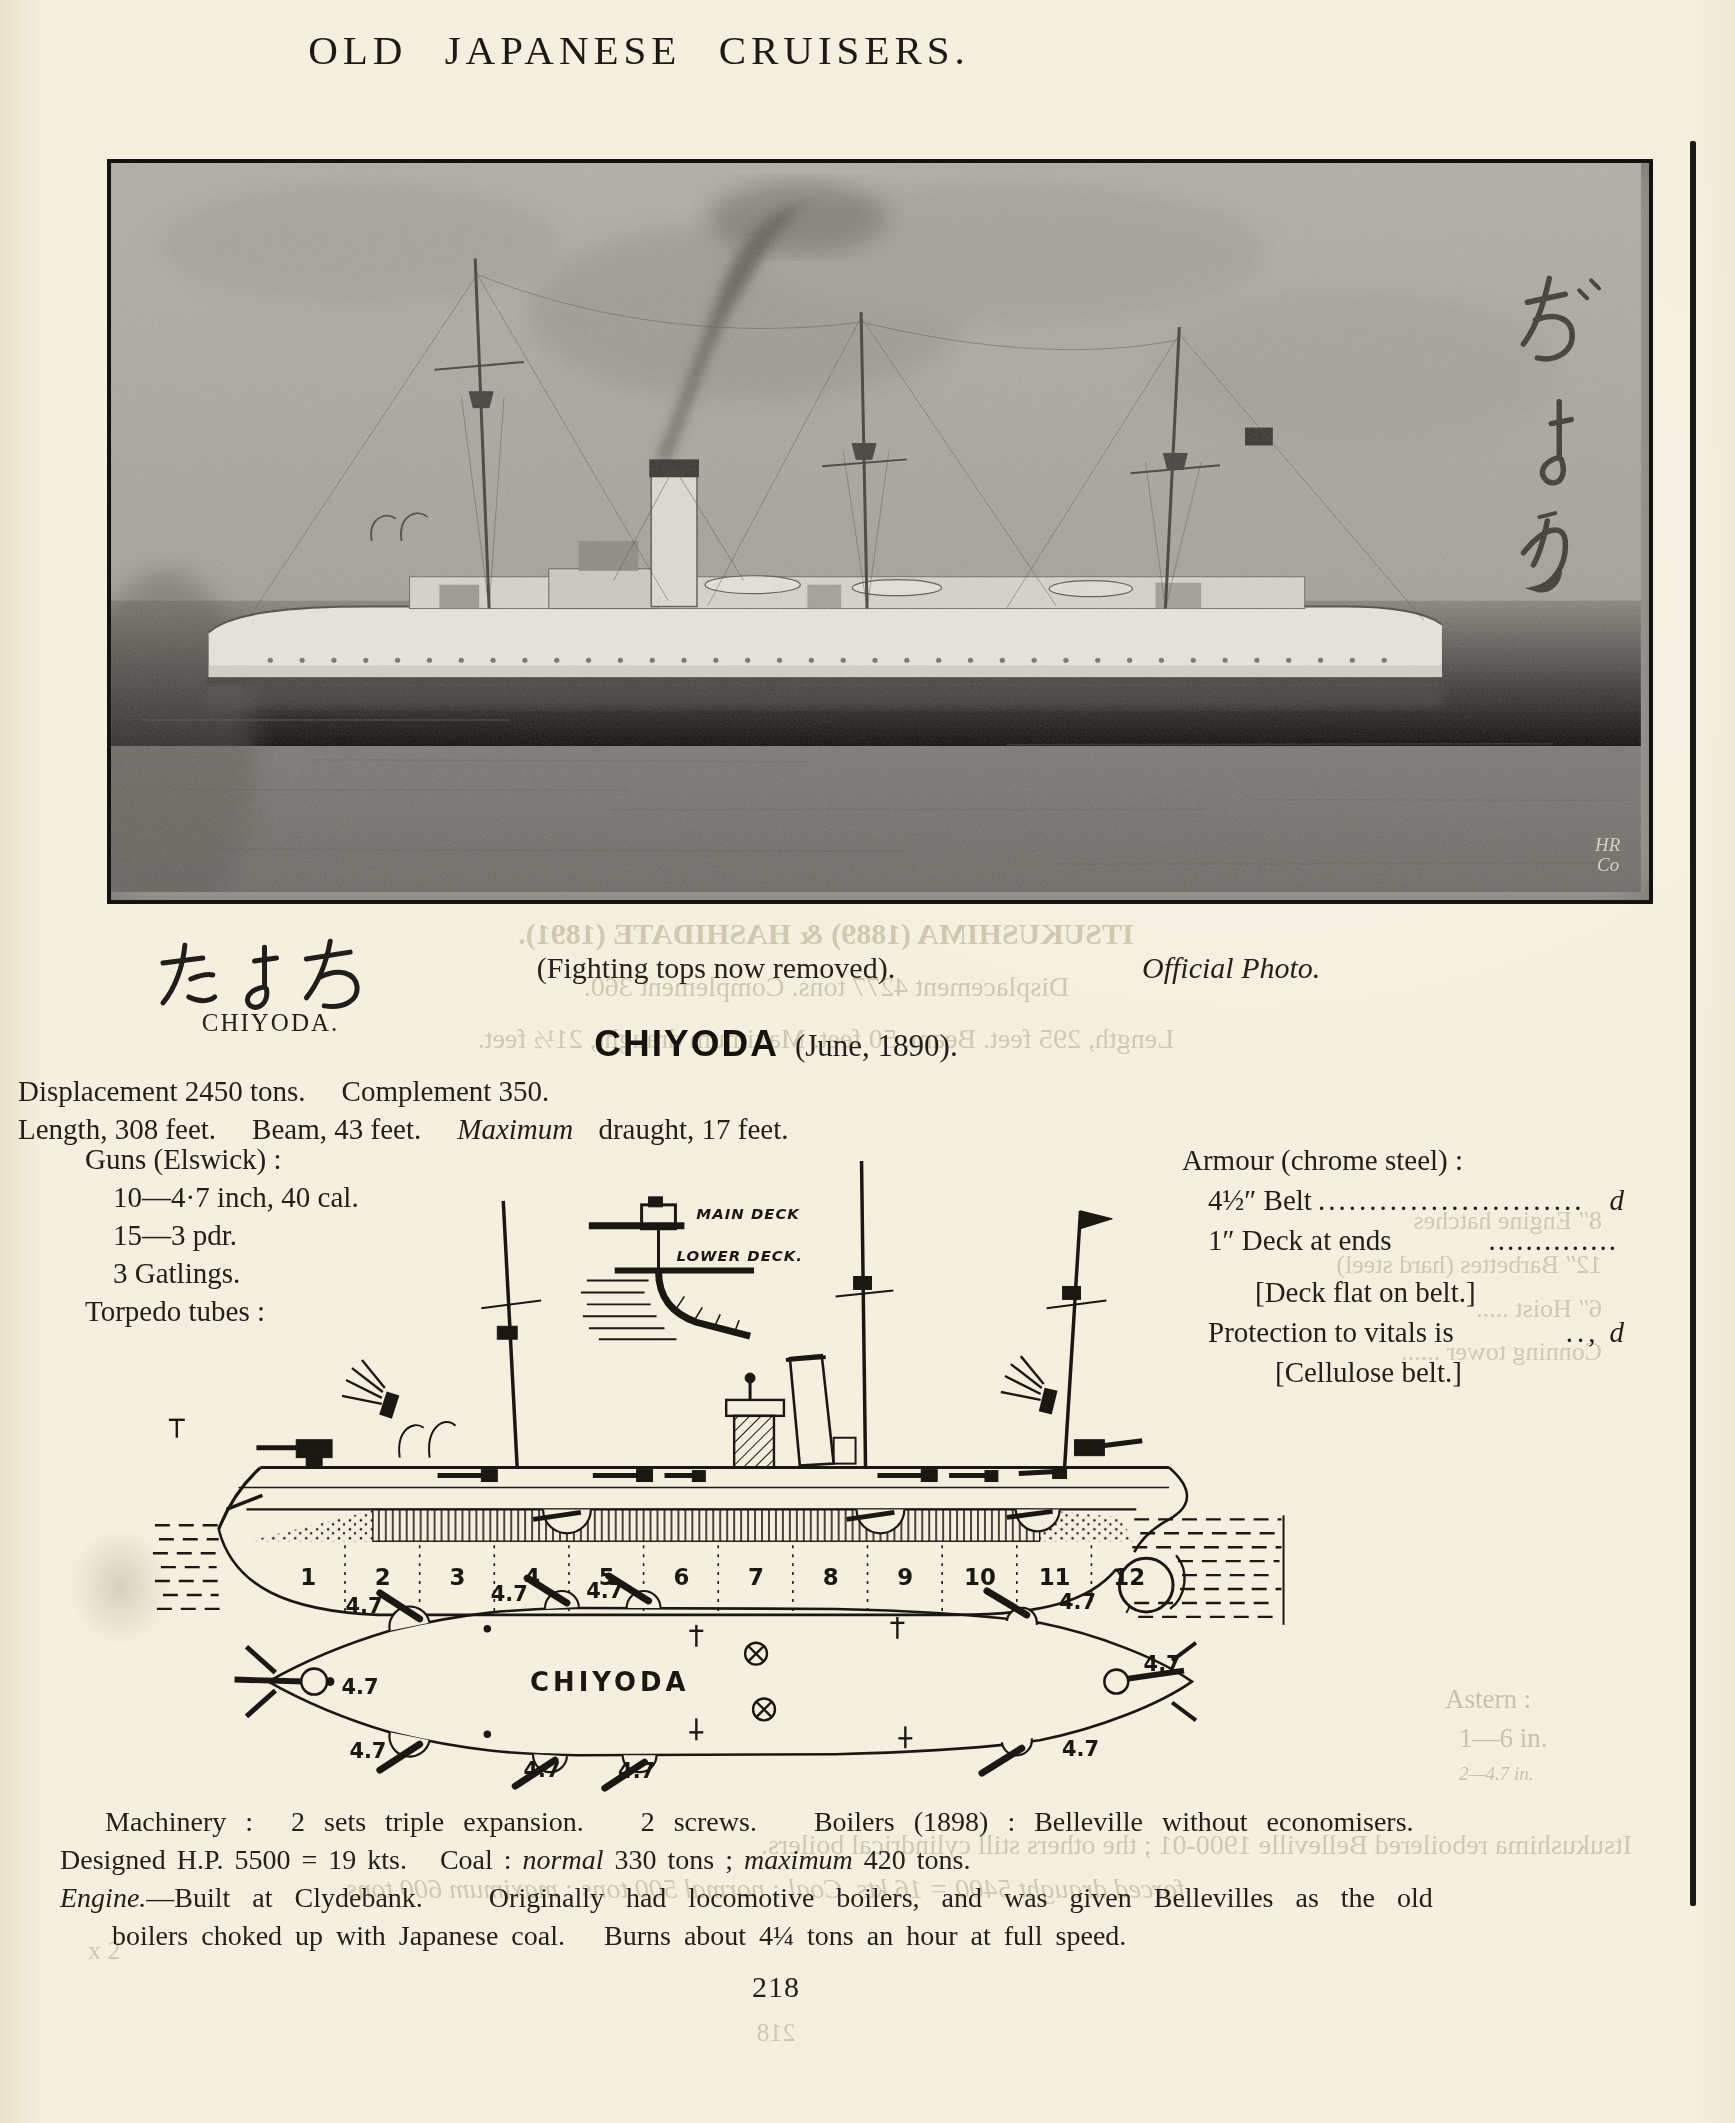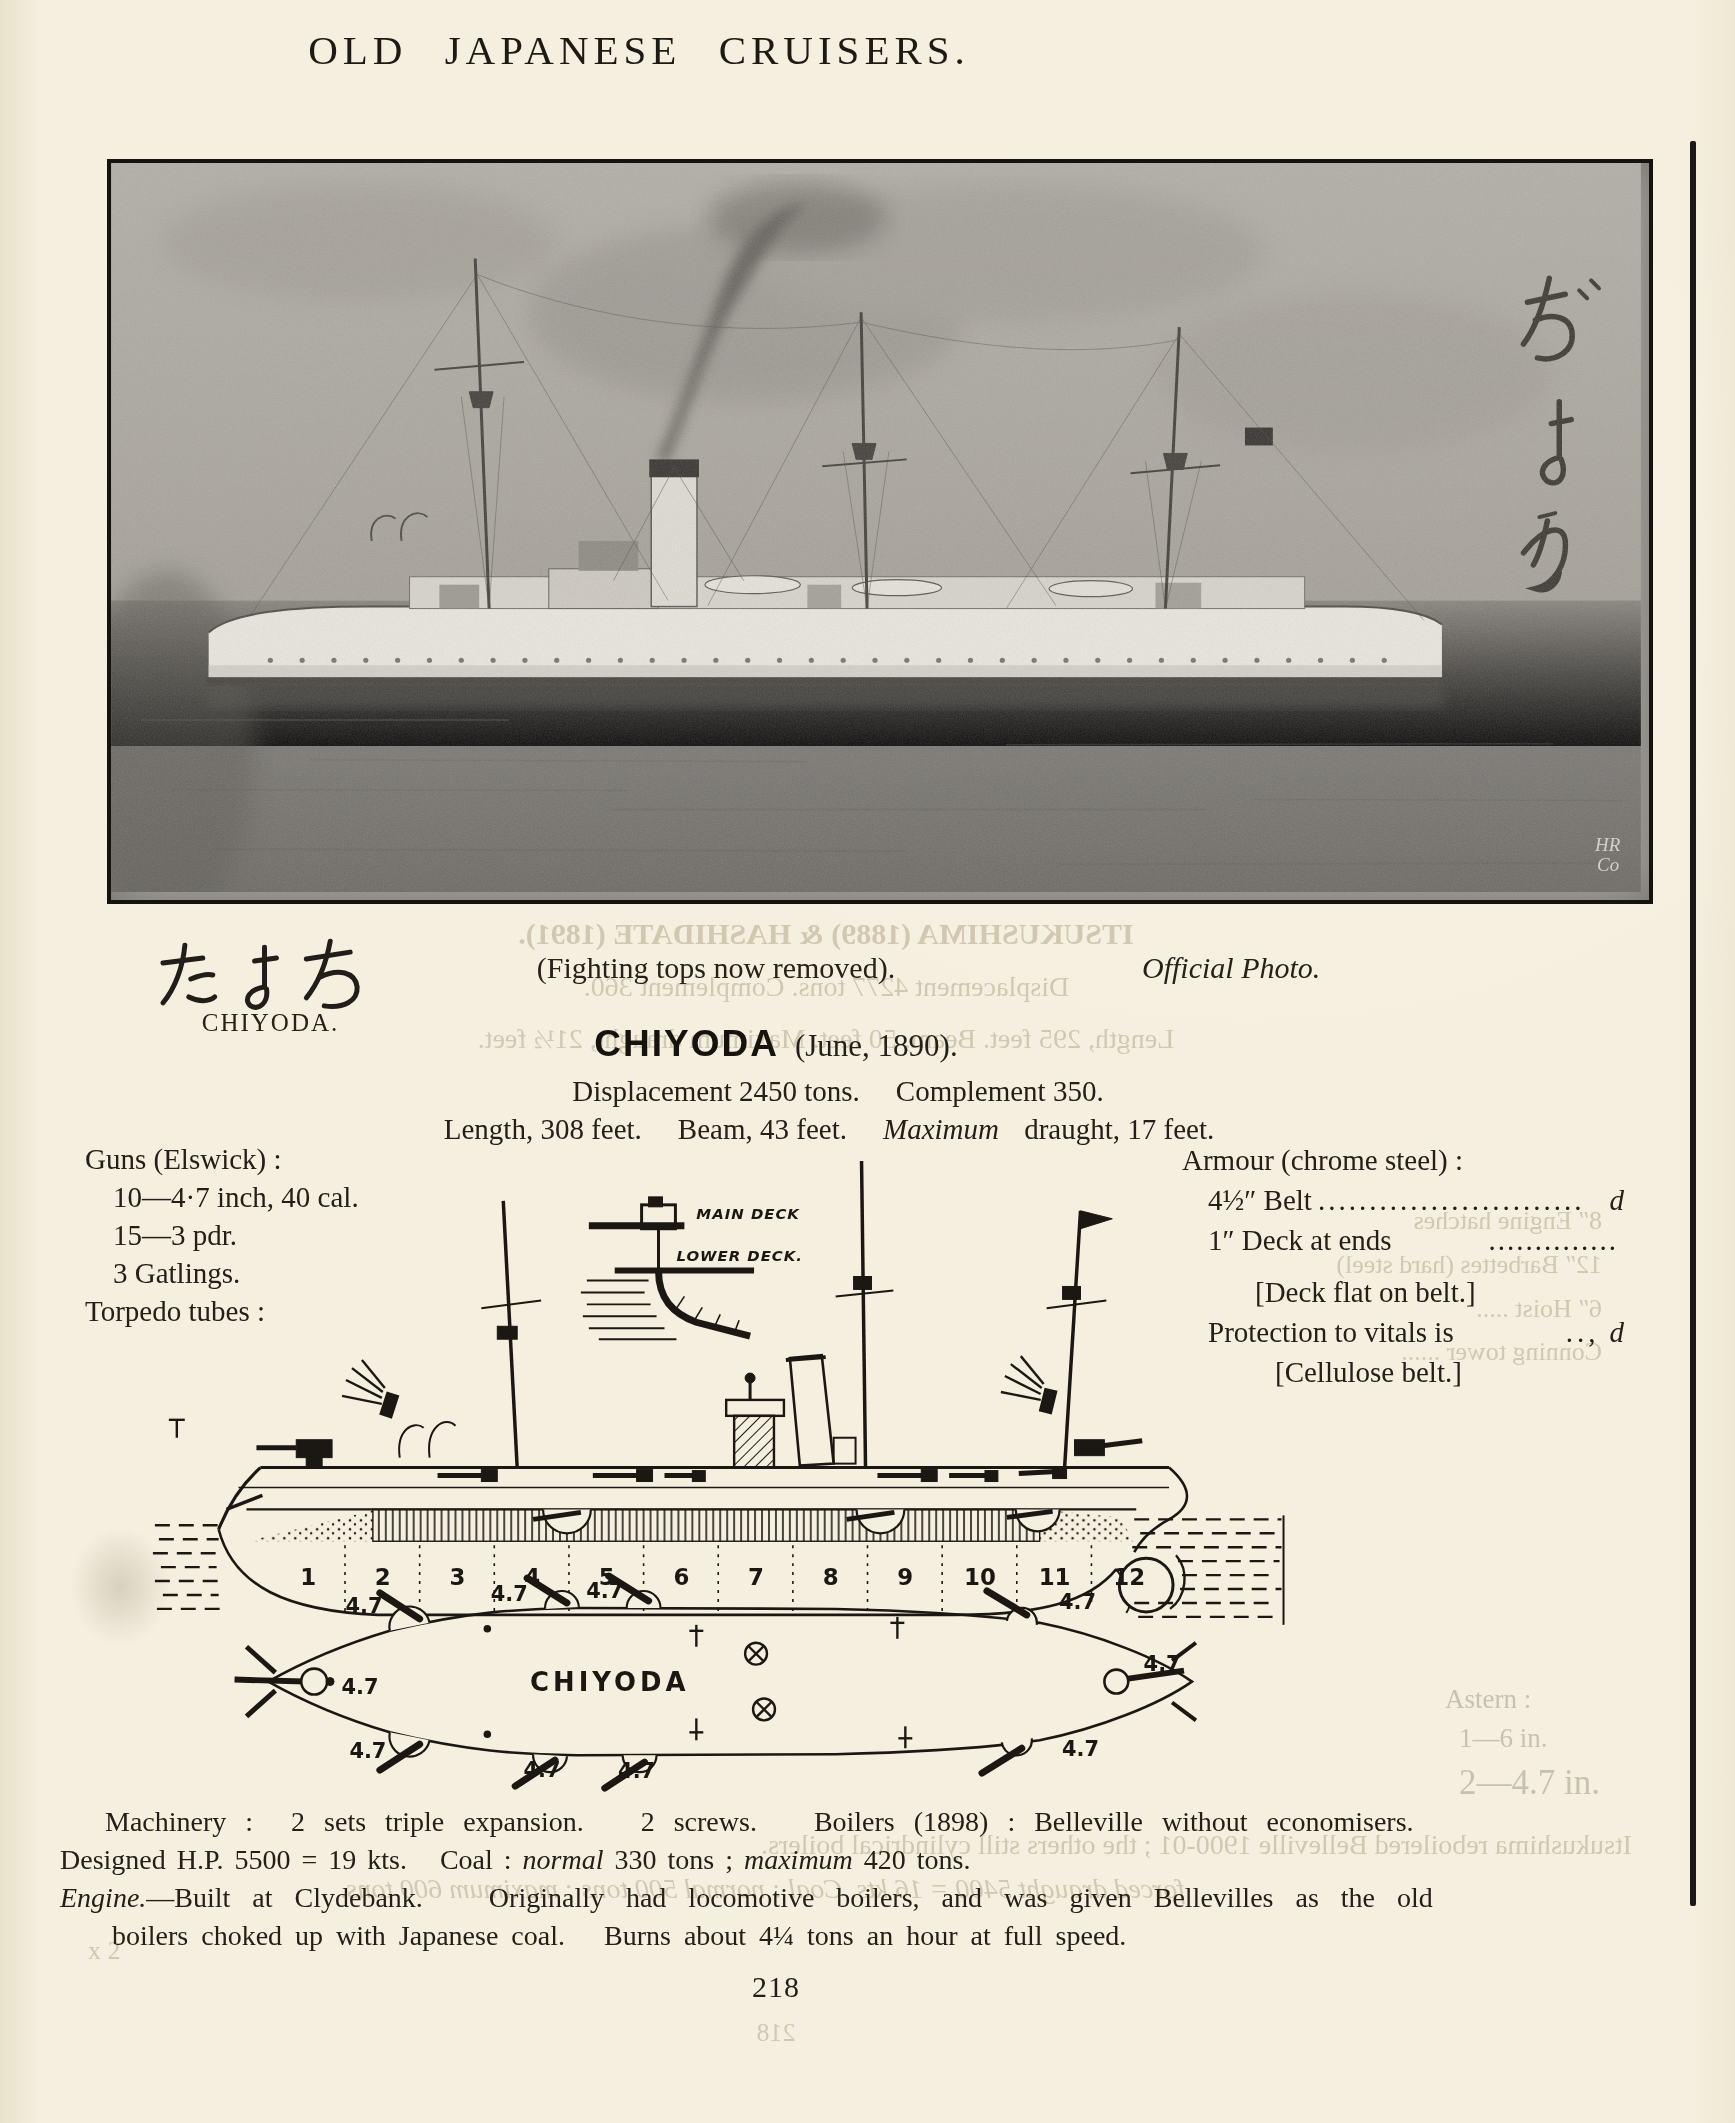--- a/index.html
+++ b/index.html
@@ -28,21 +28,21 @@
 
   .cap-kana{left:155px; top:937px; width:231px; height:76px;}
   .cap-name{left:155px; top:1009px; width:231px; text-align:center; font-size:25px; letter-spacing:2px; color:#262219;}
   .cap-center{left:517px; top:951px; width:398px; text-align:center; font-size:30px; color:#262219;}
   .cap-right{left:1142px; top:951px; width:259px; font-size:30px; font-style:italic; color:#262219;}
 
   .heading{top:1023px; left:0; width:1552px; text-align:center;}
   .heading .hname{font-family:"Liberation Sans", sans-serif; font-weight:700; font-size:37px; letter-spacing:2px; color:#16130f;}
   .heading .hdate{font-size:31px; margin-left:16px; color:#221f1b;}
 
-  .spec{left:12px; width:1652px; text-align:center; font-size:29px; color:#242019;}
+  .spec{left:0; width:1652px; text-align:left; font-size:29px; color:#242019;}
   .spec span{margin:0 18px;}
   .it{font-style:italic;}
 
   .guns{left:85px; top:1140px; width:418px; font-size:29px; line-height:38px; color:#242019;}
   .guns .ind{padding-left:28px;}
 
   .armour{left:1152px; top:1140px; width:476px; font-size:29px; line-height:40px; color:#242019;}
   .armour .hd{margin-left:30px;}
   .arow{display:flex; margin-left:56px; align-items:baseline;}
   .arow .ldr{flex:1; overflow:hidden; white-space:nowrap; letter-spacing:3px; margin:0 6px;}
@@ -85,21 +85,21 @@
 
   <div class="abs ghost gm gb" style="left:428px;top:917px;width:796px;text-align:center;font-size:30px;">ITSUKUSHIMA (1889) &amp; HASHIDATE (1891).</div>
   <div class="abs ghost gm" style="left:478px;top:971px;width:697px;text-align:center;font-size:28px;">Displacement 4277 tons.   Complement 360.</div>
   <div class="abs ghost gm" style="left:378px;top:1023px;width:896px;text-align:center;font-size:28px;">Length, 295 feet.   Beam, 50 feet.   Maximum draught, 21½ feet.</div>
   <div class="abs ghost gm" style="left:1234px;top:1206px;width:368px;font-size:26px;">8″ Engine hatches</div>
   <div class="abs ghost gm" style="left:1234px;top:1250px;width:368px;font-size:26px;">12″ Barbettes (hard steel)</div>
   <div class="abs ghost gm" style="left:1234px;top:1294px;width:368px;font-size:26px;">6″ Hoist .....</div>
   <div class="abs ghost gm" style="left:1234px;top:1337px;width:368px;font-size:26px;">Conning tower ......</div>
   <div class="abs ghost" style="left:1445px;top:1684px;font-size:27px;color:rgba(118,124,98,0.38);">Astern :</div>
   <div class="abs ghost" style="left:1459px;top:1723px;font-size:27px;color:rgba(118,124,98,0.38);">1—6 in.</div>
-  <div class="abs ghost" style="left:1459px;top:1763px;font-size:35px;color:rgba(118,124,98,0.38);">2—4.7 in.</div>
+  <div class="abs ghost" style="left:1459px;top:1763px;font-size:19px;color:rgba(118,124,98,0.38);font-style:italic;">2—4.7 in.</div>
   <div class="abs ghost gm" style="left:80px;top:1829px;width:1552px;font-size:28px;">Itsukushima reboilered Belleville 1900-01 ; the others still cylindrical boilers.</div>
   <div class="abs ghost gm" style="left:90px;top:1873px;width:1095px;font-size:28px;font-style:italic;">forced draught 5400 = 16 kts.   Coal : normal 500 tons ; maximum 600 tons.</div>
   <div class="abs ghost" style="left:88px;top:1936px;font-size:26px;">x 2</div>
   <div class="abs ghost gm" style="left:0px;top:2018px;width:1552px;text-align:center;font-size:26px;">218</div>
 
   <div class="abs stain"></div>
 
   <div class="abs title">OLD JAPANESE CRUISERS.</div>
 
   <div class="abs rule-right"></div>

